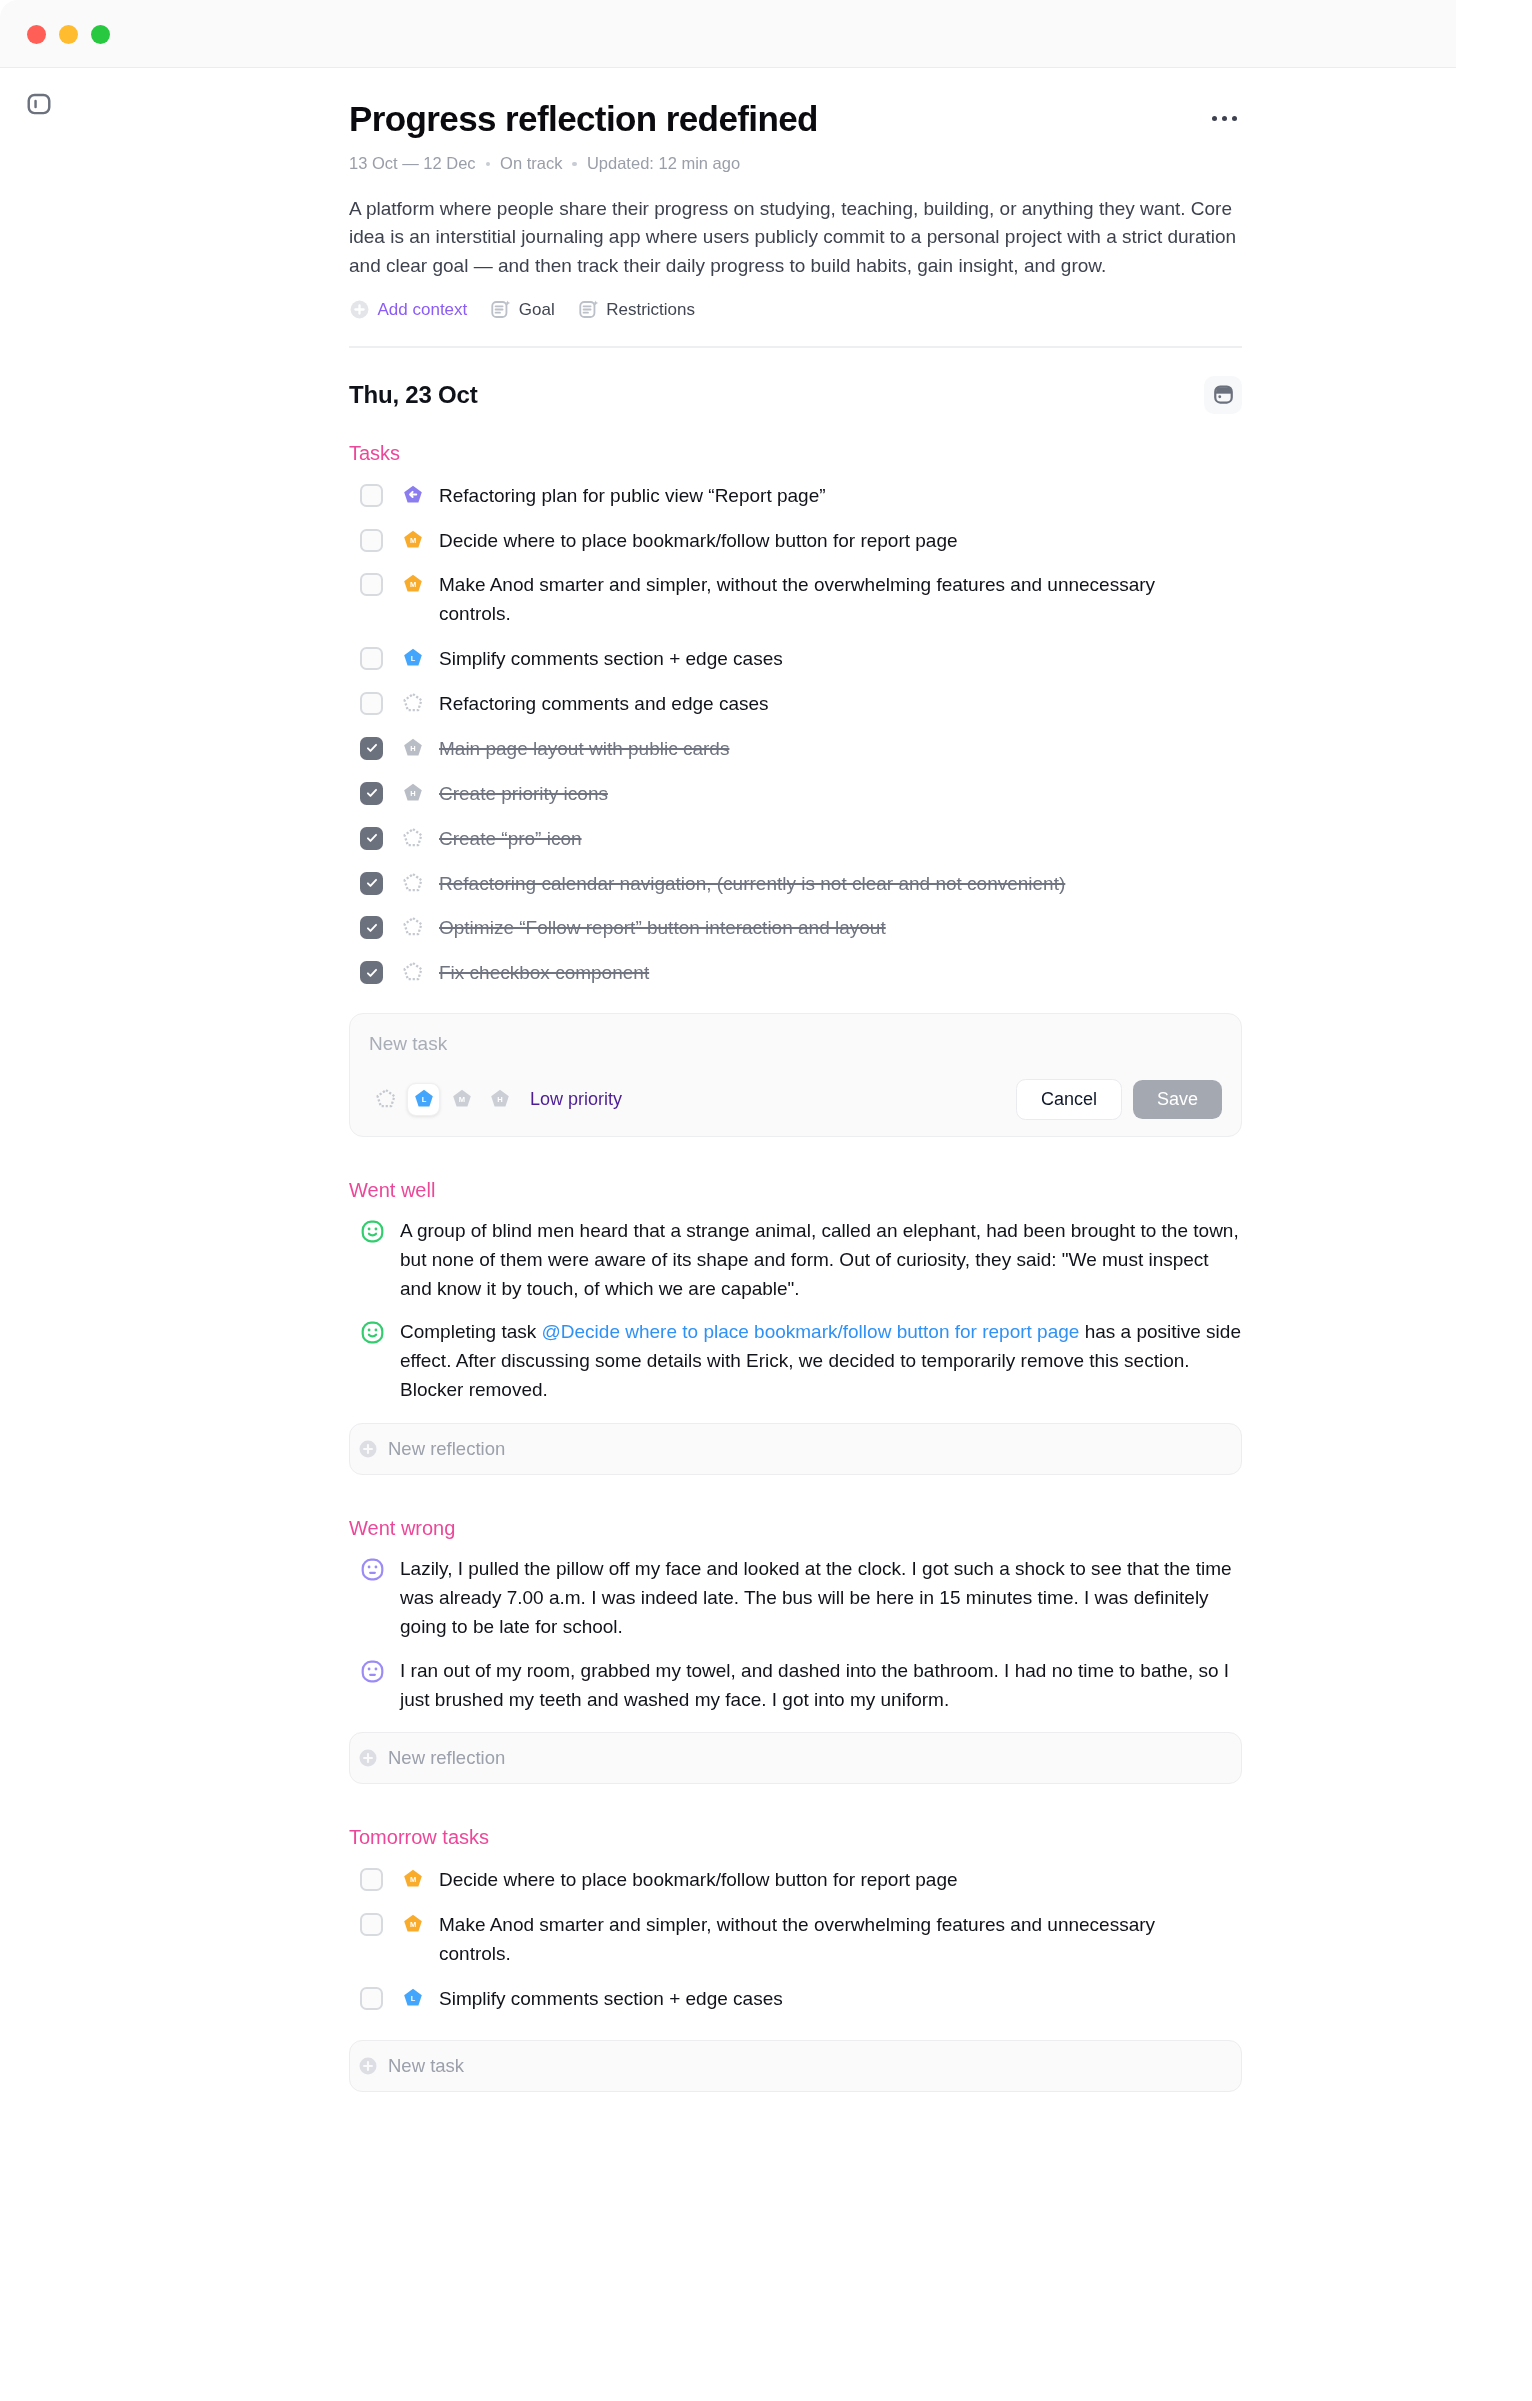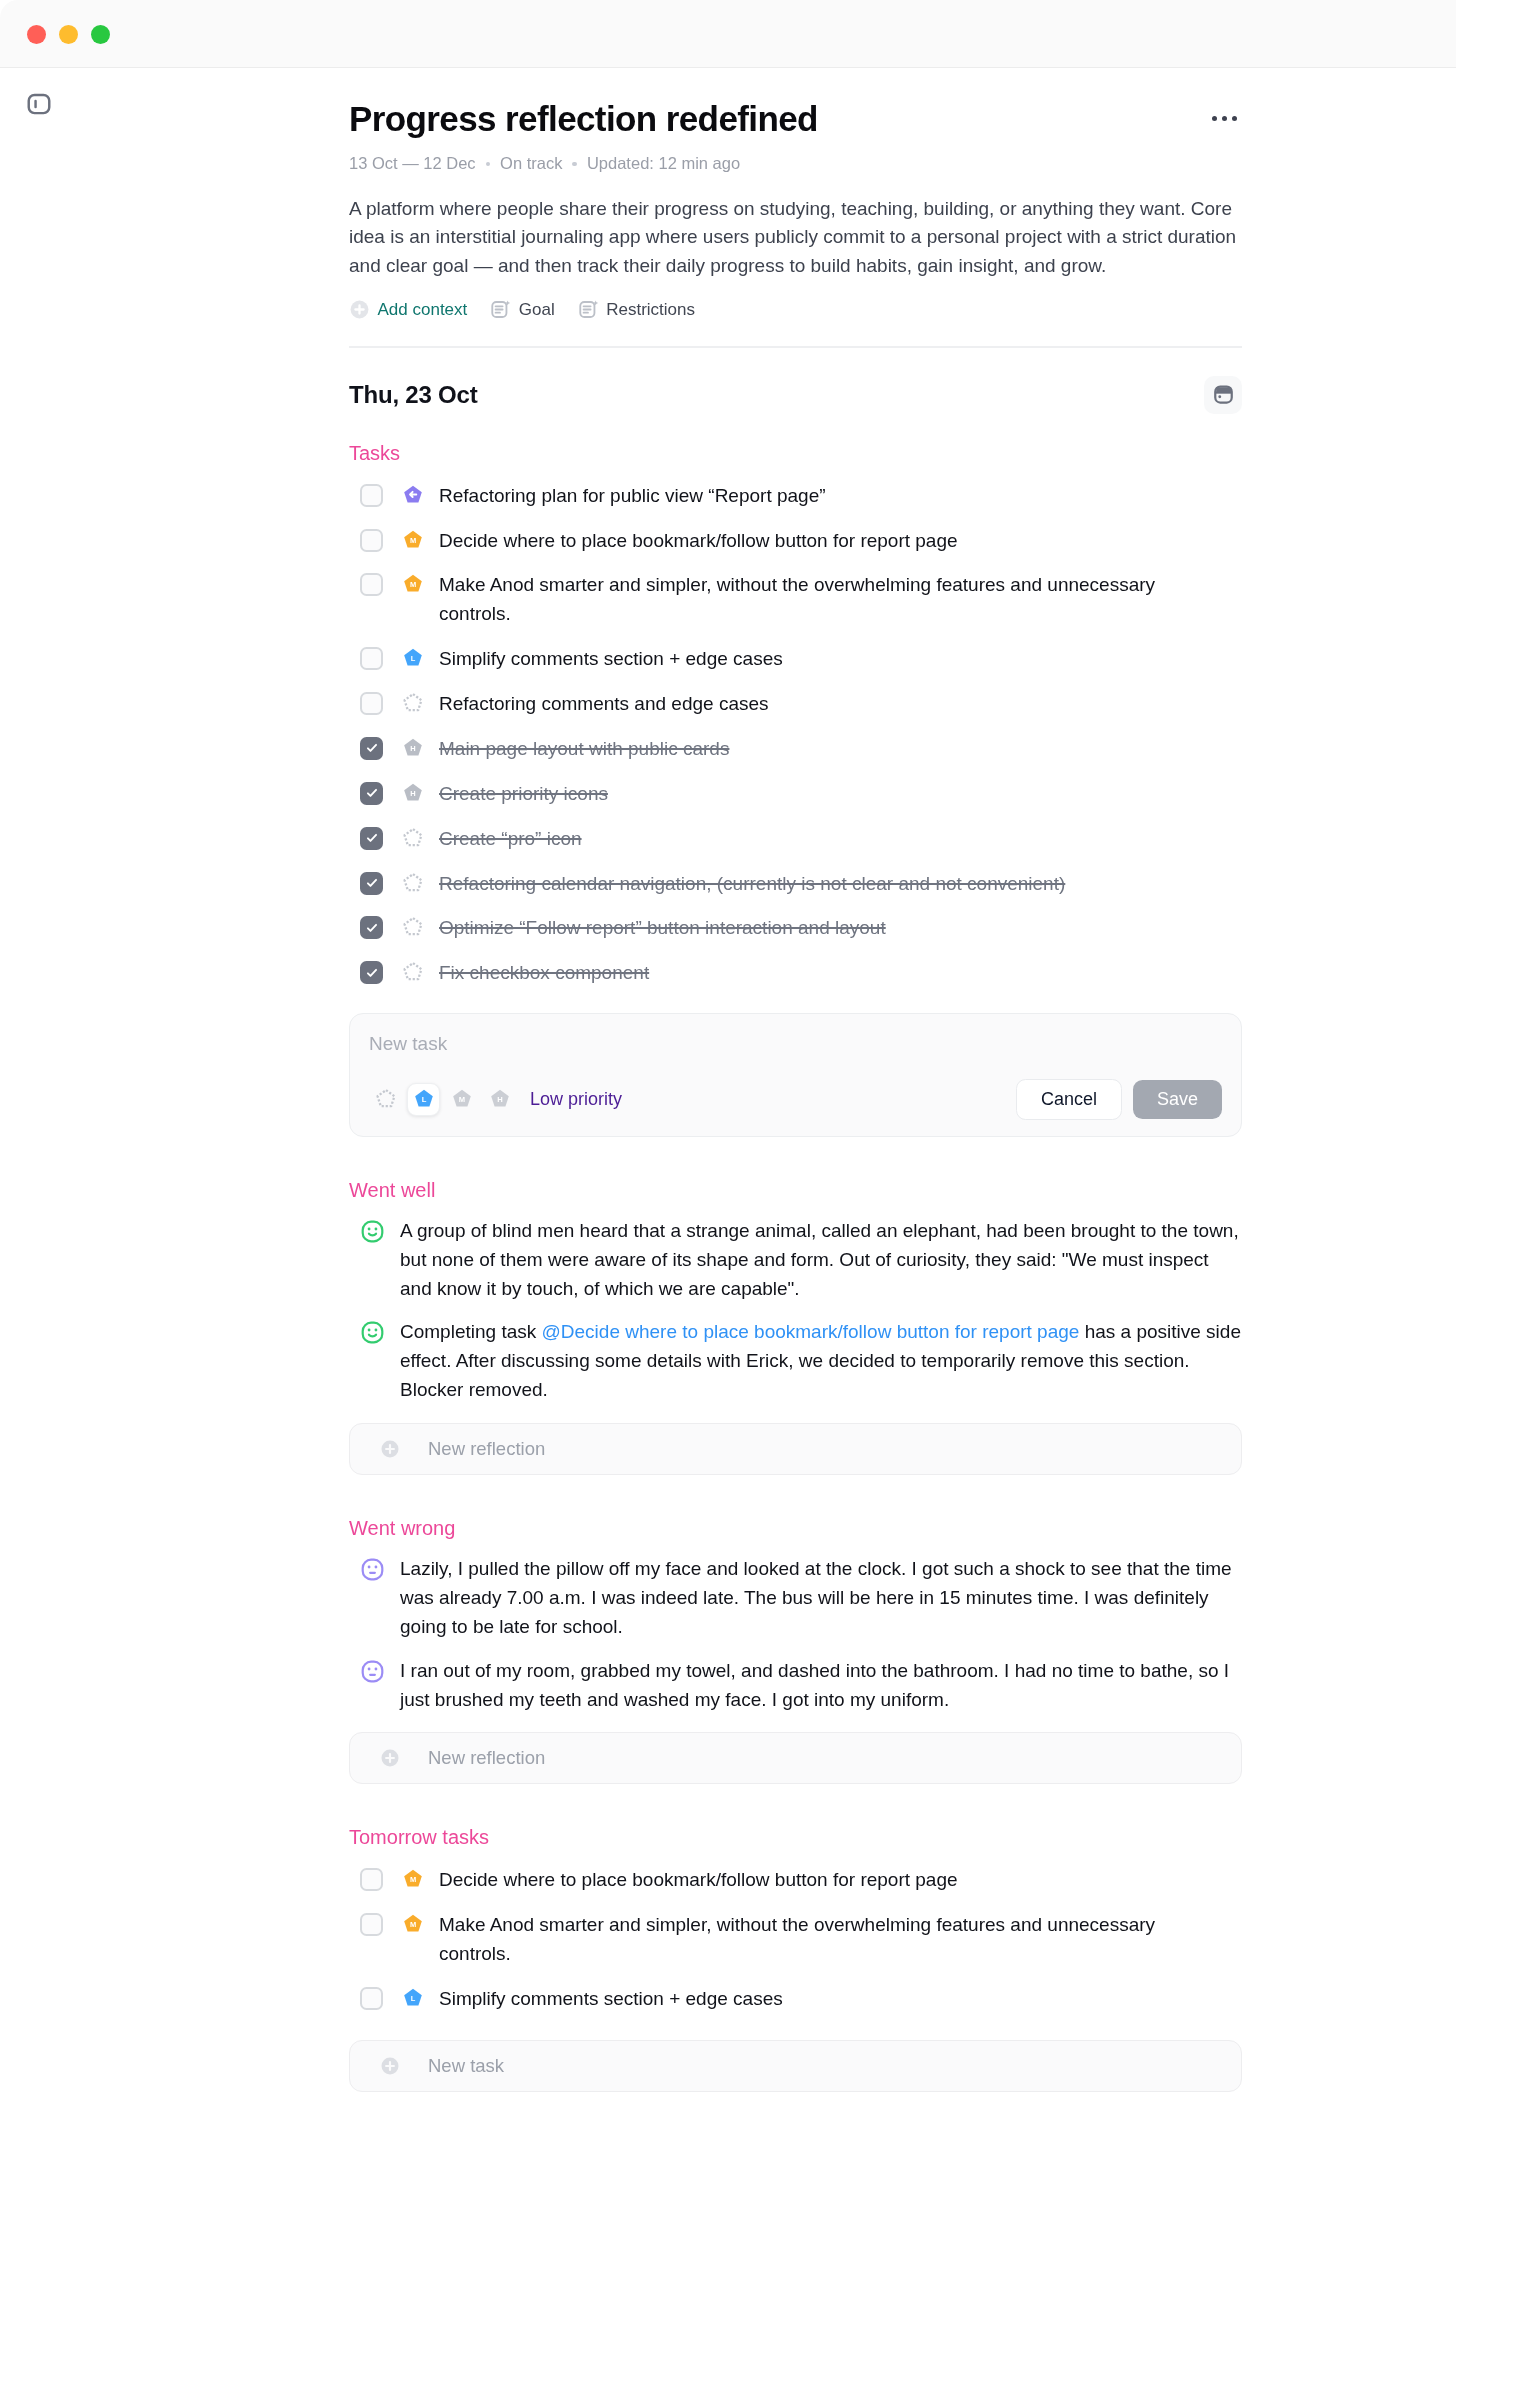--- a/index.html
+++ b/index.html
@@ -111,21 +111,21 @@
     align-items: center;
     gap: 23px;
   }
   .ctx-btn {
     display: flex;
     align-items: center;
     gap: 7.5px;
     cursor: pointer;
   }
   .ctx-label { font-size: 17px; color: #414652; }
-  .ctx-label.muted { color: #0f766e; }
+  .ctx-label.muted { color: #8b5cf6; }
 
   #header-divider {
     margin-top: 26px;
     height: 1.5px;
     background: #eeeff1;
     width: 893px;
   }
 
   
   #date-row {
@@ -284,22 +284,22 @@
 
   .add-field {
     margin-top: 18px;
     width: 893px;
     height: 52px;
     background: #fafafb;
     border: 1.5px solid #ededef;
     border-radius: 13px;
     display: flex;
     align-items: center;
-    padding-left: 30px;
-    gap: 28px;
+    padding-left: 8px;
+    gap: 10px;
     cursor: pointer;
   }
   .add-field-label {
     font-size: 18.5px;
     color: #9ba0aa;
   }
 
   .block-gap { height: 42px; }
 </style>
 </head>

